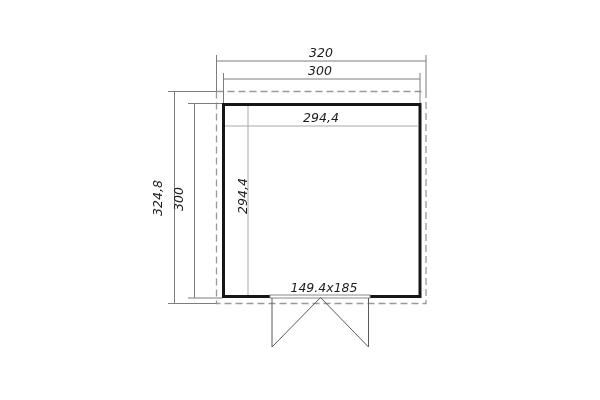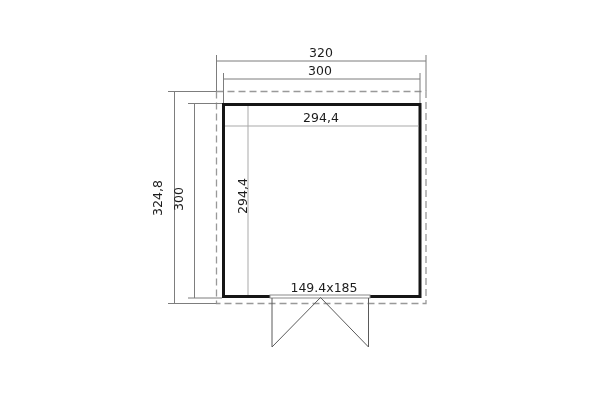--- a/index.html
+++ b/index.html
@@ -7,20 +7,21 @@
     padding: 0;
     background: #ffffff;
   }
   .canvas {
     position: relative;
     width: 600px;
     height: 400px;
     background: #ffffff;
     overflow: hidden;
     font-family: "DejaVu Sans", "Liberation Sans", sans-serif;
+    font-style: italic;
   }
   svg { display: block; }
   .wall {
     fill: none;
     stroke: #161616;
     stroke-width: 3;
   }
   .dim {
     stroke: #7d7d7d;
     stroke-width: 1;

